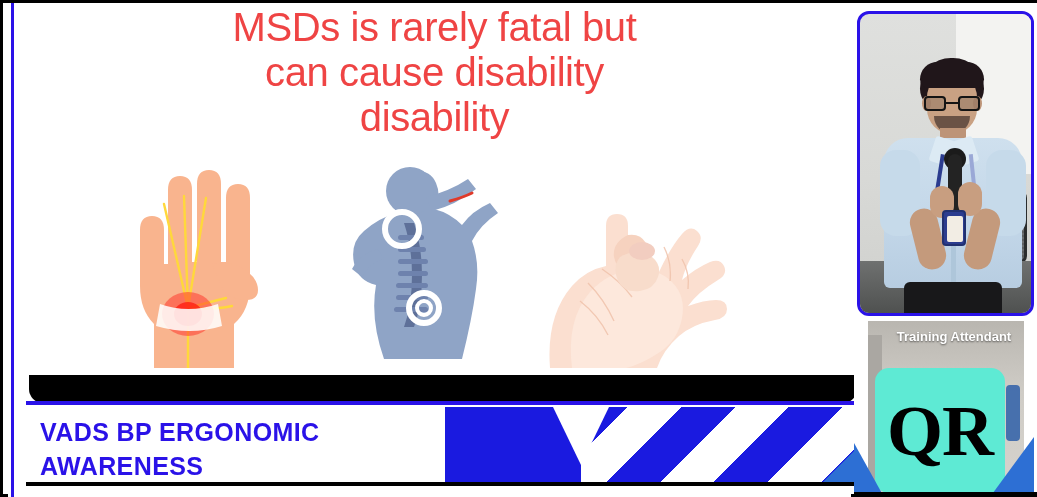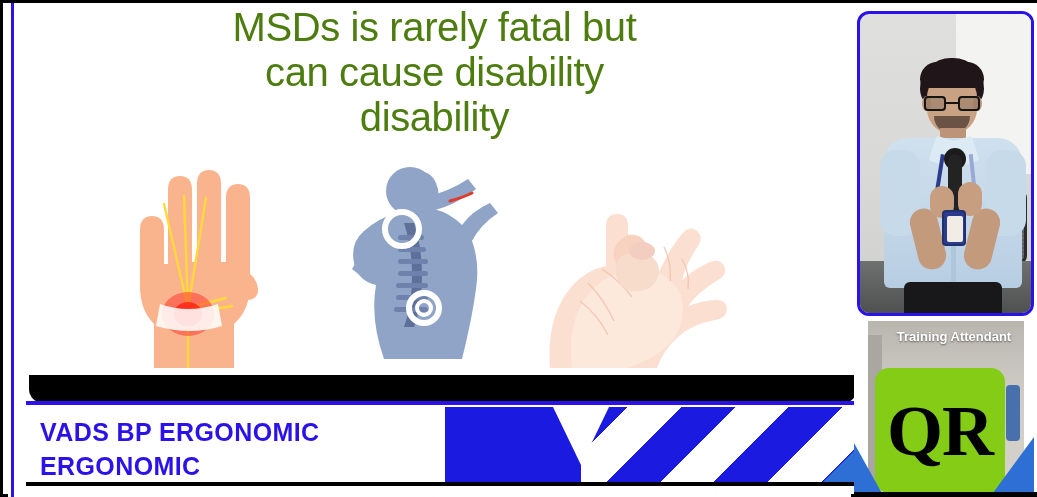--- a/index.html
+++ b/index.html
@@ -12,21 +12,21 @@
 
   
   .slide{position:absolute;left:5px;top:0px;width:843px;height:497px;background:#fff;
          box-sizing:border-box;}
   .slide-frame{position:absolute;left:3px;top:0;width:840px;height:497px;
                border-left:3px solid #2a12e8;box-sizing:border-box;}
   .slide-inner{position:absolute;left:9px;top:0px;width:834px;height:497px;background:#fff;}
 
   
   .title{position:absolute;left:30px;top:2px;width:775px;text-align:center;
-         color:#4d7c0f;font-size:40px;line-height:45px;font-weight:400;
+         color:#ef4444;font-size:40px;line-height:45px;font-weight:400;
          font-family:"Liberation Sans",sans-serif;letter-spacing:-0.4px;}
 
   
   .ill-row{position:absolute;left:0px;top:160px;width:834px;height:210px;}
 
   
   .hand-wrap{position:absolute;left:85px;top:5px;width:210px;height:200px;}
   
   .spine-wrap{position:absolute;left:305px;top:0px;width:190px;height:205px;}
   
@@ -115,21 +115,21 @@
          background:linear-gradient(180deg,#b9b6b0 0%,#cfccc6 40%,#d6d3cd 100%);}
   .room-win{position:absolute;left:84px;top:56px;width:46px;height:34px;border:2px solid #9d9a95;background:#e3e1dd;box-sizing:border-box;}
   .room-win-div{position:absolute;left:21px;top:0;width:2px;height:30px;background:#9d9a95;}
   .room-left-col{position:absolute;left:0px;top:14px;width:14px;height:150px;background:#aaa7a2;}
   .room-label{position:absolute;left:8px;top:8px;width:156px;text-align:center;
          color:#ffffff;font-size:13px;font-weight:bold;line-height:16px;
          text-shadow:0 1px 2px rgba(0,0,0,.55);font-family:"Liberation Sans",sans-serif;}
   .room-person{position:absolute;right:4px;top:64px;width:14px;height:56px;background:#2f5fa8;border-radius:4px;opacity:.85;}
 
   
-  .qr-card{position:absolute;left:21px;top:365px;width:130px;height:125px;background:#84cc16;
+  .qr-card{position:absolute;left:21px;top:365px;width:130px;height:125px;background:#5eead4;
          border-radius:14px;display:flex;align-items:center;justify-content:center;}
   .qr-text{color:#000000;font-family:"Liberation Serif",serif;font-weight:bold;font-size:72px;
          line-height:72px;letter-spacing:-1px;}
   .panel-accent-l{position:absolute;left:0px;bottom:0px;width:0;height:0;
          border-bottom:54px solid #2d6fd4;border-right:30px solid transparent;}
   .panel-accent-r{position:absolute;right:3px;bottom:0px;width:0;height:0;
          border-bottom:60px solid #2d6fd4;border-left:44px solid transparent;}
   .panel-bottom-black{position:absolute;left:0;bottom:0;width:183px;height:5px;background:#000;}
 </style>
 </head>
@@ -219,21 +219,21 @@
         </div>
 
       </div>
 
       <div class="blackbar"></div>
       <div class="blue-underline"></div>
 
       <div class="footer">
         <div class="brand">
           <div>VADS BP ERGONOMIC</div>
-          <div>ERGONOMIC</div>
+          <div>AWARENESS</div>
         </div>
         <div class="stripes">
           <div class="stripe-bg"></div>
           <div class="solidblock"></div>
           <div class="notch"></div>
           <div class="footer-accent"></div>
         </div>
         <div class="footer-blackedge"></div>
       </div>
 

